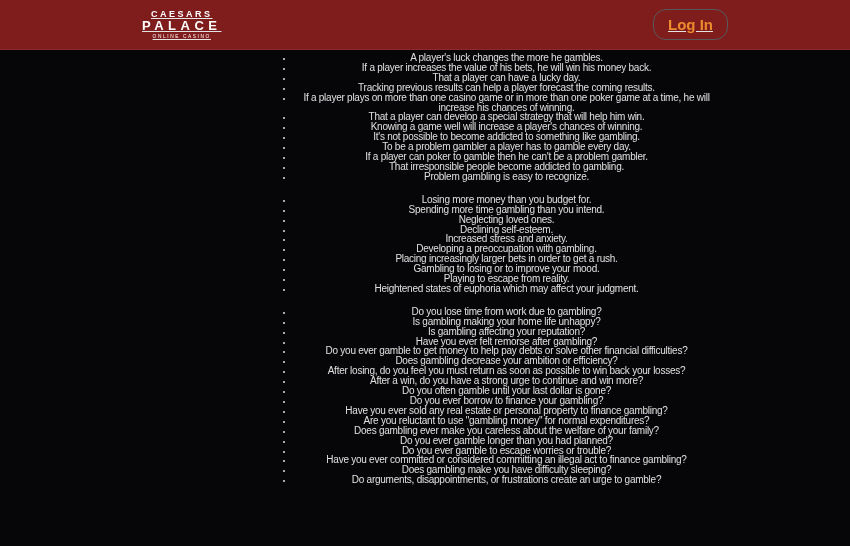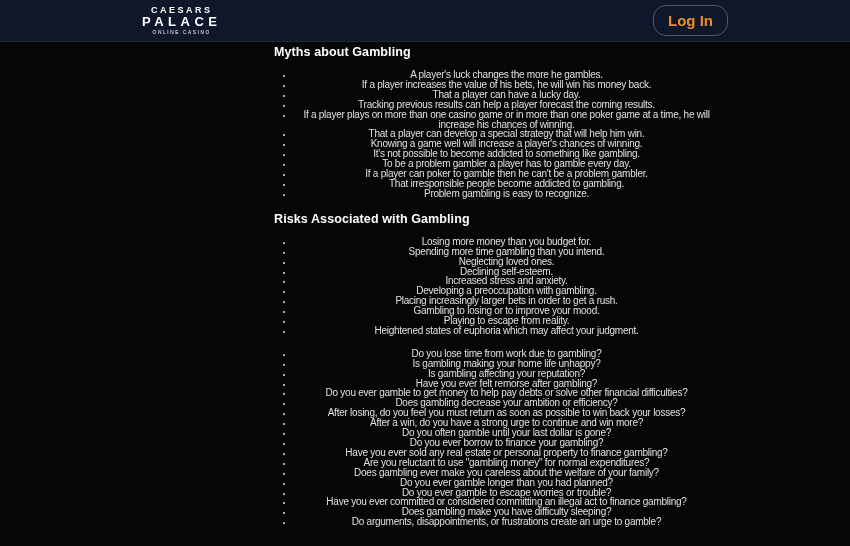--- a/index.html
+++ b/index.html
@@ -5,27 +5,28 @@
   * { margin: 0; padding: 0; box-sizing: border-box; }
   html, body {
     width: 850px; height: 546px;
     overflow: hidden;
     background: #060608;
     font-family: "Liberation Sans", sans-serif;
     color: #e4e4e4;
   }
   
   .header {
-    height: 42px;
-    background: #0f172a;
+    height: 50px;
+    background: #7f1d1d;
     border-bottom: 1px solid rgba(255,255,255,0.07);
     display: flex;
     align-items: center;
     justify-content: space-between;
     padding: 0 122px 0 142px;
+    text-decoration: underline;
   }
   .logo {
     text-align: center;
     color: #ffffff;
     line-height: 1.05;
     cursor: pointer;
     user-select: none;
   }
   .logo-line1 {
     font-size: 9px;
@@ -94,39 +95,37 @@
     <div class="logo-line1">CAESARS</div>
     <div class="logo-line2">PALACE</div>
     <div class="logo-tagline">ONLINE CASINO</div>
   </div>
   <button class="login-btn">Log In</button>
 </header>
 
 <main class="content">
 
   <section class="section">
-    <h2 class="section-title">Myths about Gambling</h2>
     <ul>
         <li>A player's luck changes the more he gambles.</li>
         <li>If a player increases the value of his bets, he will win his money back.</li>
         <li>That a player can have a lucky day.</li>
         <li>Tracking previous results can help a player forecast the coming results.</li>
         <li>If a player plays on more than one casino game or in more than one poker game at a time, he will increase his chances of winning.</li>
         <li>That a player can develop a special strategy that will help him win.</li>
         <li>Knowing a game well will increase a player's chances of winning.</li>
         <li>It's not possible to become addicted to something like gambling.</li>
         <li>To be a problem gambler a player has to gamble every day.</li>
         <li>If a player can poker to gamble then he can't be a problem gambler.</li>
         <li>That irresponsible people become addicted to gambling.</li>
         <li>Problem gambling is easy to recognize.</li>
       </ul>
   </section>
 
   <section class="section">
-    <h2 class="section-title">Risks Associated with Gambling</h2>
     <ul>
         <li>Losing more money than you budget for.</li>
         <li>Spending more time gambling than you intend.</li>
         <li>Neglecting loved ones.</li>
         <li>Declining self-esteem.</li>
         <li>Increased stress and anxiety.</li>
         <li>Developing a preoccupation with gambling.</li>
         <li>Placing increasingly larger bets in order to get a rush.</li>
         <li>Gambling to losing or to improve your mood.</li>
         <li>Playing to escape from reality.</li>

